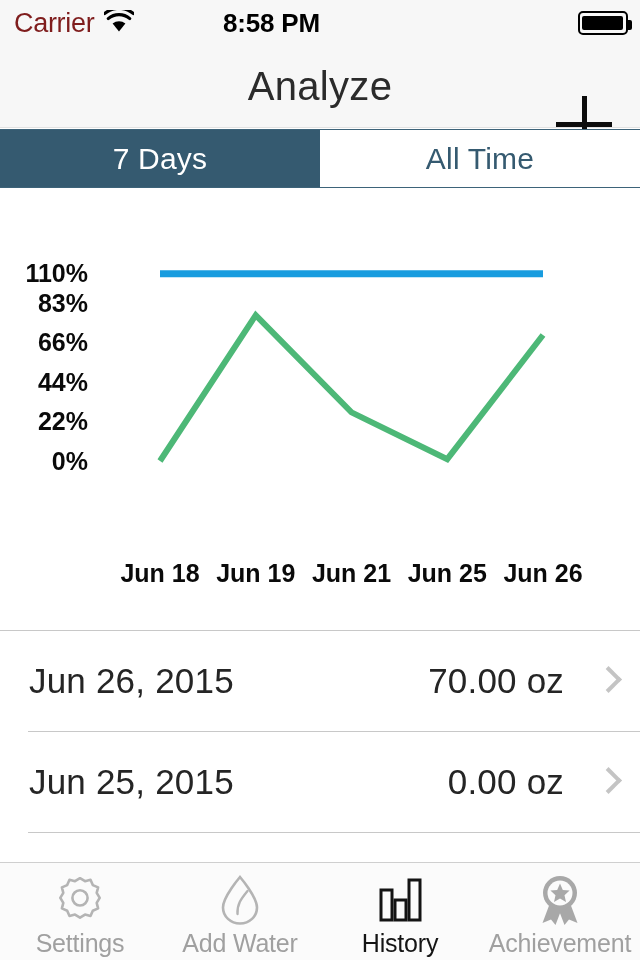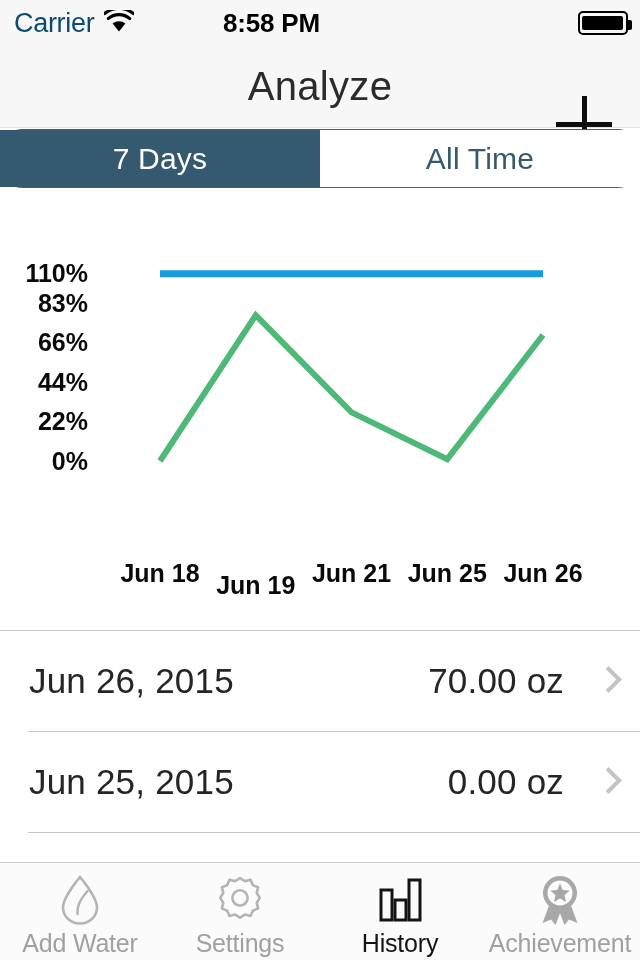--- a/index.html
+++ b/index.html
@@ -20,21 +20,21 @@
     position: absolute; left: 0; top: 0;
     width: 640px; height: 46px;
     background: #f7f7f7;
     display: flex; align-items: center;
   }
   .sb-left {
     position: absolute; left: 14px; top: 0; height: 46px;
     display: flex; align-items: center; gap: 10px;
   }
   .sb-carrier {
-    font-size: 27px; color: #0c4a6e; letter-spacing: -0.3px;
+    font-size: 27px; color: #7f1d1d; letter-spacing: -0.3px;
   }
   .sb-wifi { display: block; }
   .sb-center {
     position: absolute; left: 0; top: 0; width: 543px; height: 46px;
     display: flex; align-items: center; justify-content: center;
   }
   .sb-time { font-size: 26px; font-weight: bold; color: #000; letter-spacing: -0.2px; }
   .sb-right {
     position: absolute; right: 12px; top: 0; height: 46px;
     display: flex; align-items: center;
@@ -78,21 +78,20 @@
   .nav-add::before { left: 0; top: 26px; width: 56px; height: 5px; }
   .nav-add::after  { left: 26px; top: 0; width: 5px; height: 56px; }
 
   
   .segmented {
     position: absolute; left: 0; top: 129px;
     width: 640px; height: 59px;
     display: flex;
     border-top: 1px solid #3d6379;
     border-bottom: 1px solid #3d6379;
-    border-radius: 22px;
   }
   .seg {
     flex: 1 1 50%;
     display: flex; align-items: center; justify-content: center;
     font-size: 30px; font-weight: 400;
     cursor: pointer;
     letter-spacing: 0.2px;
   }
   .seg.active { background: #355a70; color: #ffffff; }
   .seg.inactive { background: #ffffff; color: #355a70; }
@@ -229,21 +228,21 @@
         <div class="y-label" style="top: 192.8px;">44%</div>
         <div class="y-label" style="top: 232.4px;">22%</div>
         <div class="y-label" style="top: 272px;">0%</div>
       </div>
     <svg class="chart-svg" width="640" height="441">
       <polyline id="goal-line" fill="none" stroke-width="7" stroke-linecap="butt" points="160,84.80000000000001 543,84.80000000000001" stroke="#189cdf"></polyline>
       <polyline id="series-line" fill="none" stroke-width="6" stroke-linejoin="miter" stroke-linecap="butt" points="160,272 255.75,126.20000000000002 351.5,223.4 447.25,270.2 543,146" stroke="#4db877"></polyline>
     </svg>
     <div class="x-labels">
         <div class="x-label" style="left: 160px; top: 370px;">Jun 18</div>
-        <div class="x-label" style="left: 255.75px; top: 382px;">Jun 19</div>
+        <div class="x-label" style="left: 255.75px; top: 370px;">Jun 19</div>
         <div class="x-label" style="left: 351.5px; top: 370px;">Jun 21</div>
         <div class="x-label" style="left: 447.25px; top: 370px; text-align: right;">Jun 25</div>
         <div class="x-label" style="left: 543px; top: 370px;">Jun 26</div>
       </div>
   </div>
 
   <div class="list">
     <div class="sep-full"></div>
 
     <div class="row">
@@ -257,41 +256,41 @@
     <div class="row">
       <span class="row-date">Jun 25, 2015</span>
       <span class="row-amount">0.00 oz</span>
       <span class="chev"></span>
     </div>
 
     <div class="sep-inset"></div>
   </div>
 
   <div class="tabbar">
-
-    <div class="tab">
-      <span class="tab-icon">
-        <svg width="46" height="52" viewBox="0 0 46 52">
-          <path d="M23 3 C23 3 6 23 6 33.5 C6 42.6 13.6 49.5 23 49.5 C32.4 49.5 40 42.6 40 33.5 C40 23 23 3 23 3 Z" fill="none" stroke="#b4b4b4" stroke-width="2.6"></path>
-          <path d="M30.5 17 C24 25 20 30 20.5 40" fill="none" stroke="#b4b4b4" stroke-width="2.4" stroke-linecap="round"></path>
-        </svg>
-      </span>
-      <span class="tab-label">Add Water</span>
-    </div>
 
     <div class="tab">
       <span class="tab-icon">
         <svg width="52" height="52" viewBox="0 0 52 52">
           <g fill="none" stroke="#b4b4b4" stroke-width="2.6" stroke-linejoin="round">
             <path d="M26 4.2 l5.0 3.0 l5.5 -1.4 l2.3 5.3 l5.3 2.3 l-1.4 5.5 l3.0 5.0 l-3.0 5.0 l1.4 5.5 l-5.3 2.3 l-2.3 5.3 l-5.5 -1.4 l-5.0 3.0 l-5.0 -3.0 l-5.5 1.4 l-2.3 -5.3 l-5.3 -2.3 l1.4 -5.5 l-3.0 -5.0 l3.0 -5.0 l-1.4 -5.5 l5.3 -2.3 l2.3 -5.3 l5.5 1.4 Z"></path>
             <circle cx="26" cy="23.9" r="7.6"></circle>
           </g>
         </svg>
       </span>
       <span class="tab-label">Settings</span>
+    </div>
+
+    <div class="tab">
+      <span class="tab-icon">
+        <svg width="46" height="52" viewBox="0 0 46 52">
+          <path d="M23 3 C23 3 6 23 6 33.5 C6 42.6 13.6 49.5 23 49.5 C32.4 49.5 40 42.6 40 33.5 C40 23 23 3 23 3 Z" fill="none" stroke="#b4b4b4" stroke-width="2.6"></path>
+          <path d="M30.5 17 C24 25 20 30 20.5 40" fill="none" stroke="#b4b4b4" stroke-width="2.4" stroke-linecap="round"></path>
+        </svg>
+      </span>
+      <span class="tab-label">Add Water</span>
     </div>
 
     <div class="tab active">
       <span class="tab-icon">
         <svg width="48" height="52" viewBox="0 0 48 52">
           <rect x="5" y="16" width="11" height="30" fill="none" stroke="#141414" stroke-width="3"></rect>
           <rect x="19" y="26" width="11" height="20" fill="none" stroke="#141414" stroke-width="3"></rect>
           <rect x="33" y="6" width="11" height="40" fill="none" stroke="#141414" stroke-width="3"></rect>
         </svg>
       </span>

